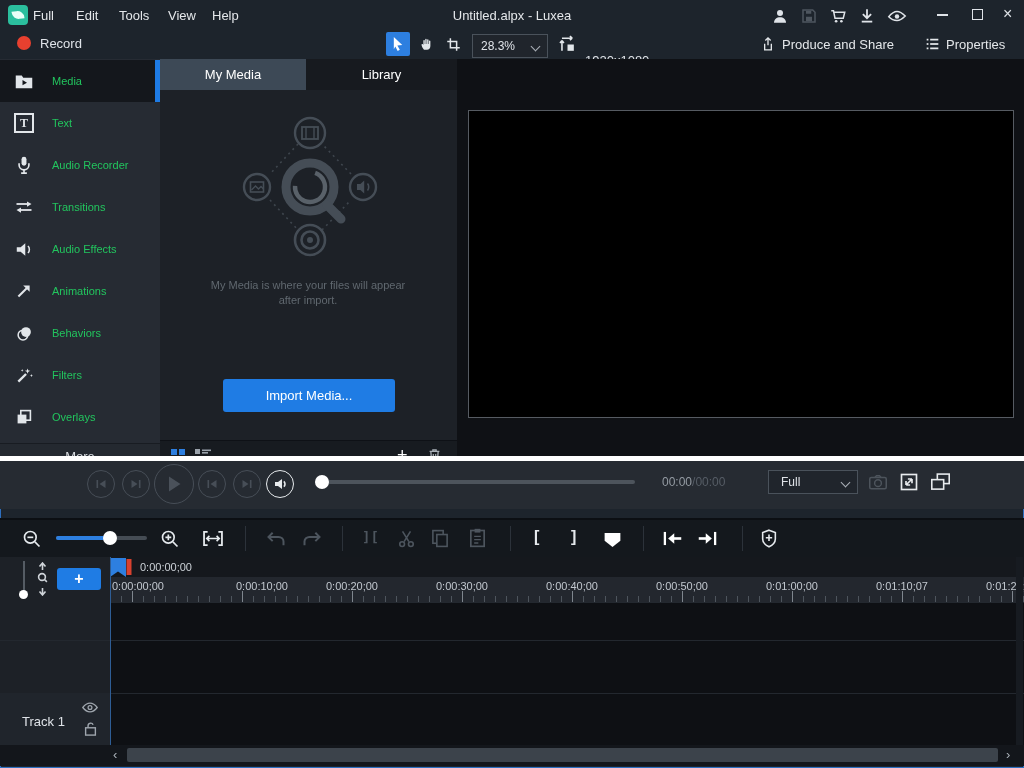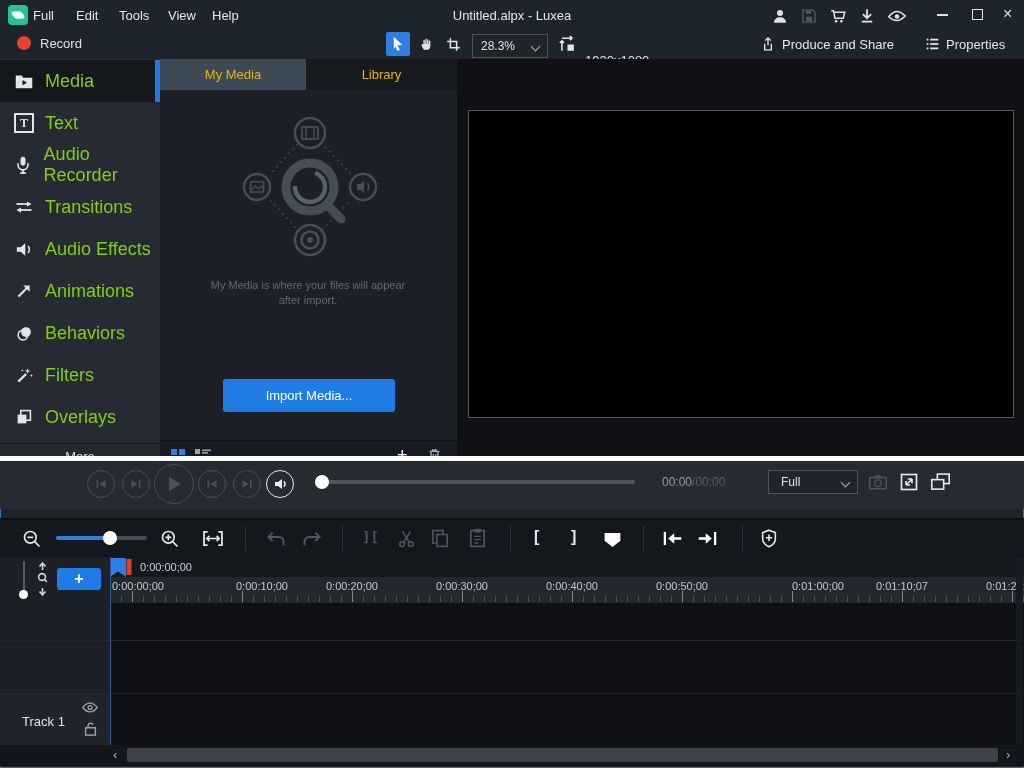--- a/index.html
+++ b/index.html
@@ -26,30 +26,30 @@
   .tool-btn{top:2px;width:24px;height:24px;display:flex;align-items:center;justify-content:center;border-radius:2px;}
   .tool-sel{background:#2d7fe0;}
   .dd{height:22px;border:1px solid #4a525b;background:#20252c;display:flex;align-items:center;font-size:12px;color:#dfe3e8;}
   .chev{width:6px;height:6px;border-right:1.5px solid #aab1b8;border-bottom:1.5px solid #aab1b8;transform:rotate(45deg);margin-left:auto;margin-right:8px;}
   .res-label{top:23px;font-size:13px;}
   .right-label{top:7px;font-size:13px;color:#e4e7ea;}
   
   .sidebar{left:0;top:59px;width:160px;height:411px;background:#262b33;}
   .side-item{position:absolute;left:0;width:160px;height:42px;display:flex;align-items:center;cursor:default;}
   .side-item .ic{width:20px;height:20px;margin-left:14px;display:flex;align-items:center;justify-content:center;color:#e2e6ea;}
-  .side-item .lbl{margin-left:11px;font-size:18px;color:#84cc16;}
+  .side-item .lbl{margin-left:18px;font-size:11px;color:#22c55e;}
   .side-active{background:#14171c;}
   .side-active::after{content:"";position:absolute;right:0;top:0;width:5px;height:100%;background:#1e7be4;}
   .more-row{position:absolute;left:0;top:384px;width:160px;height:25px;border-top:1px solid #181c22;
             display:flex;align-items:center;justify-content:center;font-size:13px;color:#d7dbe0;background:#242930;}
   .txt-icon{width:16px;height:16px;border:2px solid #e2e6ea;display:flex;align-items:center;justify-content:center;
             font-family:"Liberation Serif",serif;font-weight:bold;font-size:12px;color:#e2e6ea;}
   
   .media-panel{left:160px;top:59px;width:297px;height:411px;background:#1d2127;}
-  .tab{position:absolute;top:0;height:31px;display:flex;align-items:center;justify-content:center;font-size:13px;color:#eab308;cursor:default;}
+  .tab{position:absolute;top:0;height:31px;display:flex;align-items:center;justify-content:center;font-size:13px;color:#ffffff;cursor:default;}
   .tab-active{background:#3d4956;}
   .tab-idle{background:#171a1f;}
   .empty-caption{position:absolute;left:48px;top:219px;width:200px;text-align:center;font-size:11px;line-height:15px;color:#60686f;}
   .import-btn{position:absolute;left:63px;top:320px;width:172px;height:33px;background:#1f7ce4;border-radius:3px;
               display:flex;align-items:center;justify-content:center;font-size:13px;color:#fff;cursor:pointer;}
   .media-footer{position:absolute;left:0;top:381px;width:297px;height:30px;background:#171b20;border-top:1px solid #0e1116;}
   
   .preview-panel{left:457px;top:59px;width:567px;height:411px;background:#0f1115;}
   .preview-screen{position:absolute;left:11px;top:51px;width:544px;height:306px;background:#000;border:1px solid #565b62;}
   
@@ -541,21 +541,21 @@
           </svg>
       </div>
       <div class="playhead-time">0:00:00;00</div>
       <div>
           <span class="ruler-label" style="left: 2px;">0:00:00;00</span>
           <span class="ruler-label" style="left: 132px; transform: translateX(-50%); margin-left: 20px;">0:00:10;00</span>
           <span class="ruler-label" style="left: 242px; transform: translateX(-50%);">0:00:20;00</span>
           <span class="ruler-label" style="left: 352px; transform: translateX(-50%);">0:00:30;00</span>
           <span class="ruler-label" style="left: 462px; transform: translateX(-50%);">0:00:40;00</span>
           <span class="ruler-label" style="left: 572px; transform: translateX(-50%);">0:00:50;00</span>
-          <span class="ruler-label" style="left: 708px; transform: translateX(-50%);">0:01:00;00</span>
+          <span class="ruler-label" style="left: 682px; transform: translateX(-50%);">0:01:00;00</span>
           <span class="ruler-label" style="left: 792px; transform: translateX(-50%);">0:01:10;07</span>
           <span class="ruler-label" style="left: 902px; transform: translateX(-50%);">0:01:20;00</span>
         </div>
       <div class="ticks-minor"></div>
       <div class="ticks-major"></div>
     </div>
 
     <div class="track-rowline" style="top:45px;left:110px;width:914px"></div>
     <div class="track-rowline" style="top:83px"></div>
     <div class="track-rowline" style="top:136px"></div>

